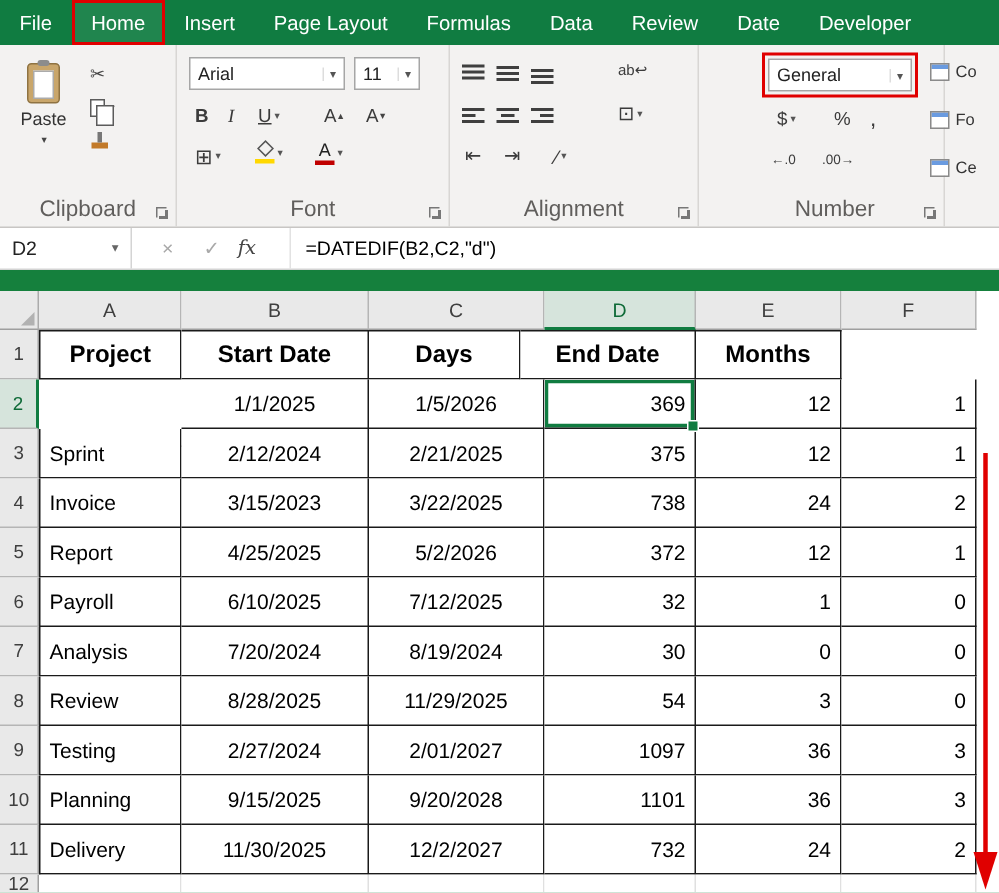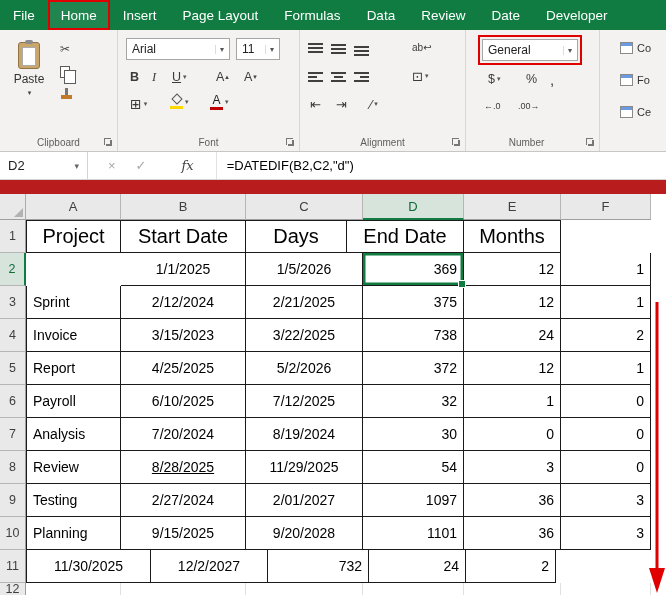--- a/index.html
+++ b/index.html
@@ -1,40 +1,40 @@
 <!DOCTYPE html>
 <html><head>
 <meta charset="utf-8">
 <style>
   * { box-sizing: border-box; margin: 0; padding: 0; }
   html,body { background:#fff; }
   #app {
     position: relative; width: 666px; height: 595px; overflow: hidden;
     font-family: "Liberation Sans", "DejaVu Sans", sans-serif;
-    background: #b91c1c;
+    background: #15803d;
   }
 
   
   .tabbar {
     position:absolute; left:0; top:0; width:666px; height:30px;
     background:#107C41; display:flex; align-items:stretch; color:#fff;
     font-size:13.5px; overflow:hidden; white-space:nowrap;
   }
   .tab { display:flex; align-items:center; padding:0 13px; }
   .tab.active { border:2px solid #E00000; padding:0 11px; background:rgba(255,255,255,.07); }
 
   
   .ribbon {
     position:absolute; left:0; top:30px; width:666px; height:122px;
     background:#F3F2F1; border-bottom:1px solid #C8C6C4;
   }
   .grp { position:absolute; top:0; height:121px; border-right:1px solid #D8D6D4; }
   .grp-label {
     position:absolute; bottom:3px; left:0; right:0; text-align:center;
-    font-size:10px; color:#605E5C;
+    font-size:15px; color:#605E5C;
   }
   .launch { position:absolute; right:4px; bottom:4px; width:9px; height:9px; }
   .launch::before { content:""; position:absolute; left:0; top:0; width:6px; height:6px;
     border-left:1px solid #777; border-top:1px solid #777; }
   .launch::after { content:""; position:absolute; right:1px; bottom:1px; width:4px; height:4px;
     border-right:2px solid #777; border-bottom:2px solid #777; }
 
   .combo {
     position:absolute; background:#fff; border:1px solid #A6A6A6; height:22px;
     font-size:12px; display:flex; align-items:center; padding:0 5px; color:#222;
@@ -81,41 +81,41 @@
   .styles-row { position:absolute; display:flex; align-items:center; gap:4px; font-size:11px; color:#333; white-space:nowrap; }
 
   
   .fbar {
     position:absolute; left:0; top:152px; width:666px; height:28px; background:#fff;
     border-bottom:1px solid #D4D4D4; display:flex; align-items:center; font-size:13px;
   }
   .namebox { width:88px; height:100%; border-right:1px solid #D4D4D4; display:flex; align-items:center; padding:0 8px; color:#222; }
   .namebox .chev { margin-left:auto; font-size:9px; color:#666; }
   .fbtn { color:#A8A8A8; margin-left:20px; font-size:13px; }
-  .fxbtn { color:#444; font-style:italic; font-family:"DejaVu Serif", serif; margin-left:35px; font-size:13px; }
+  .fxbtn { color:#444; font-style:italic; font-family:"DejaVu Serif", serif; margin-left:12px; font-size:13px; }
   .formula { margin-left:22px; padding-left:10px; border-left:1px solid #E2E2E2; color:#000; height:100%; display:flex; align-items:center; }
 
   
   .grid { position:absolute; left:0; top:194px; width:666px; height:401px; background:#fff; }
   .headrow { display:flex; height:26px; }
   .corner { width:26px; height:26px; background:#E9E9E9; border-right:1px solid #ABABAB; border-bottom:1px solid #9F9F9F; position:relative; }
   .corner::after { content:""; position:absolute; right:2px; bottom:2px;
     border-left:9px solid transparent; border-bottom:9px solid #B2B2B2; }
   .colh { height:26px; background:#E9E9E9; border-right:1px solid #B5B5B5; border-bottom:1px solid #9F9F9F;
     display:flex; align-items:center; justify-content:center; font-size:13px; color:#3F3F3F; }
   .colh.sel { background:#D6E4DC; border-bottom:2px solid #107C41; color:#0E6A37; }
   .grow { display:flex; height:33px; }
   .rowh { width:26px; background:#E9E9E9; border-right:1px solid #9F9F9F; border-bottom:1px solid #B5B5B5;
     display:flex; align-items:center; justify-content:center; font-size:12.5px; color:#3F3F3F; }
   .rowh.sel { background:#D6E4DC; border-right:2px solid #107C41; color:#0E6A37; }
   .cell { border-right:1px solid #1A1A1A; border-bottom:1px solid #1A1A1A; background:#fff;
     display:flex; align-items:center; font-size:14px; color:#000; padding:0 6px; }
   .grow:first-of-type .cell { border-top:1px solid #1A1A1A; }
   .grow .cell:nth-child(2) { border-left:1px solid #1A1A1A; }
-  .chead { font-weight:normal; font-size:20px; justify-content:center; }
+  .chead { font-weight:bold; font-size:16px; justify-content:center; }
   .a-left { justify-content:flex-start; } .a-center { justify-content:center; } .a-right { justify-content:flex-end; }
   .selcell { position:relative; box-shadow:inset 0 0 0 2.5px #107C41; z-index:2; }
   .selcell::after { content:""; position:absolute; right:-3px; bottom:-3px; width:6px; height:6px;
     background:#107C41; border:1px solid #fff; z-index:3; }
   .partrow { display:flex; height:12px; overflow:hidden; }
   .partrow .rowh { border-bottom:none; }
   .pcell { border-right:1px solid #E0E0E0; background:#fff; }
 
   .red-arrow { position:absolute; left:646px; top:300px; }
 </style>
@@ -262,21 +262,21 @@
           <span>⇥</span>
         </div>
       <div class="sb" style="left:70px;top:64px;font-size:13px">
         <span>∕</span>
         <span class="chev">▾</span>
       </div>
       <div class="grp-label">Alignment</div>
       <span class="launch"></span>
     </div>
 
-    <div class="grp" style="left:454px;width:146px">
+    <div class="grp" style="left:484px;width:146px">
       <div class="combo redbox" style="left:28px;top:9px;width:96px">
         <span>General</span>
         <span class="chev">▾</span>
       </div>
       <div class="sb" style="left:34px;top:39px">
         <span>$</span>
         <span class="chev">▾</span>
       </div>
       <div class="sb" style="left:72px;top:39px">
           <span>%</span>
@@ -390,21 +390,21 @@
           <div class="cell a-left" style="width: 95px;">Analysis</div>
           <div class="cell a-center" style="width: 125px;">7/20/2024</div>
           <div class="cell a-center" style="width: 117px;">8/19/2024</div>
           <div class="cell a-right" style="width: 101px;">30</div>
           <div class="cell a-right" style="width: 97px;">0</div>
           <div class="cell a-right" style="width: 90px;">0</div>
         </div>
         <div class="grow">
           <div class="rowh">8</div>
           <div class="cell a-left" style="width: 95px;">Review</div>
-          <div class="cell a-center" style="width: 125px; text-decoration: underline;">8/28/2025</div>
+          <div class="cell a-center" style="width: 125px;">8/28/2025</div>
           <div class="cell a-center" style="width: 117px;">11/29/2025</div>
           <div class="cell a-right" style="width: 101px;">54</div>
           <div class="cell a-right" style="width: 97px;">3</div>
           <div class="cell a-right" style="width: 90px;">0</div>
         </div>
         <div class="grow">
           <div class="rowh">9</div>
           <div class="cell a-left" style="width: 95px;">Testing</div>
           <div class="cell a-center" style="width: 125px;">2/27/2024</div>
           <div class="cell a-center" style="width: 117px;">2/01/2027</div>
@@ -416,20 +416,21 @@
           <div class="rowh">10</div>
           <div class="cell a-left" style="width: 95px;">Planning</div>
           <div class="cell a-center" style="width: 125px;">9/15/2025</div>
           <div class="cell a-center" style="width: 117px;">9/20/2028</div>
           <div class="cell a-right" style="width: 101px;">1101</div>
           <div class="cell a-right" style="width: 97px;">36</div>
           <div class="cell a-right" style="width: 90px;">3</div>
         </div>
         <div class="grow">
           <div class="rowh">11</div>
+          <div class="cell a-left" style="width: 95px;">Delivery</div>
           <div class="cell a-center" style="width: 125px;">11/30/2025</div>
           <div class="cell a-center" style="width: 117px;">12/2/2027</div>
           <div class="cell a-right" style="width: 101px;">732</div>
           <div class="cell a-right" style="width: 97px;">24</div>
           <div class="cell a-right" style="width: 90px;">2</div>
         </div>
       </div>
     <div class="partrow">
         <div class="rowh">12</div>
         <div class="pcell" style="width: 95px;"></div>

